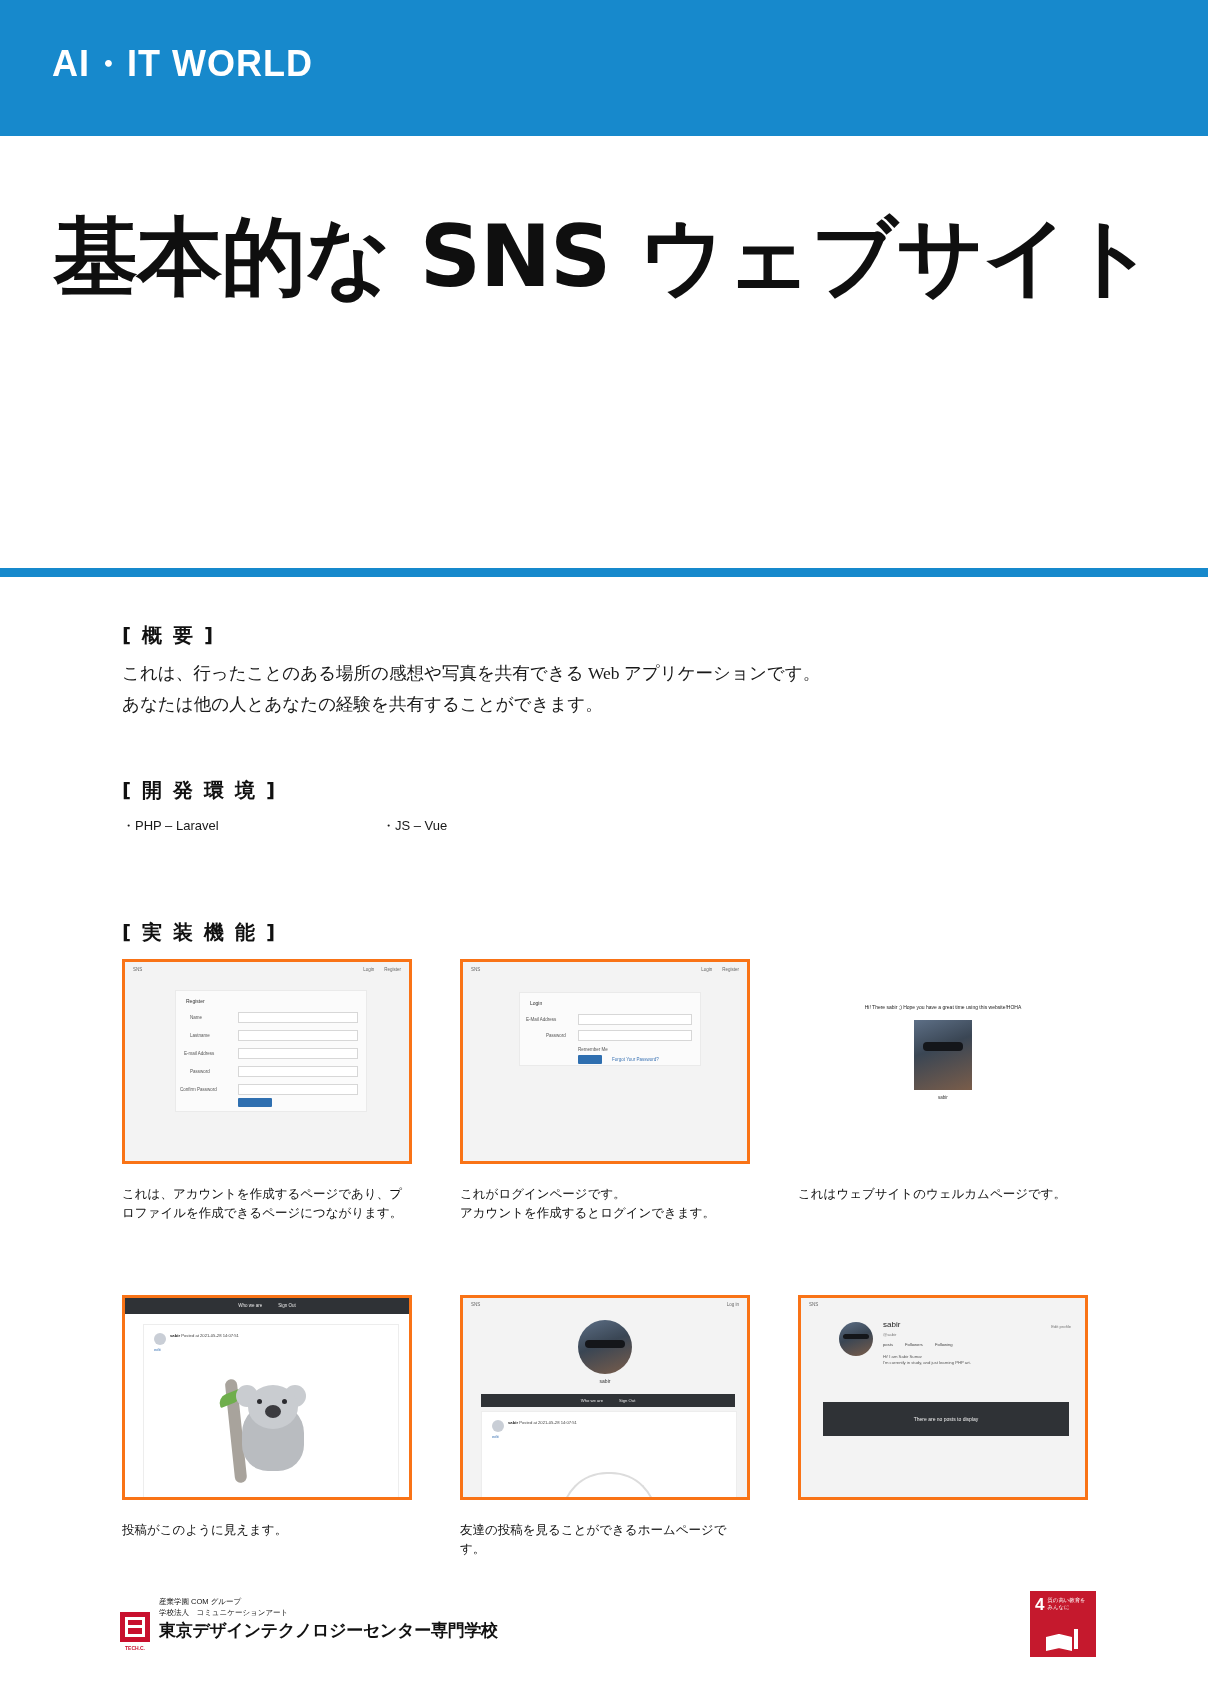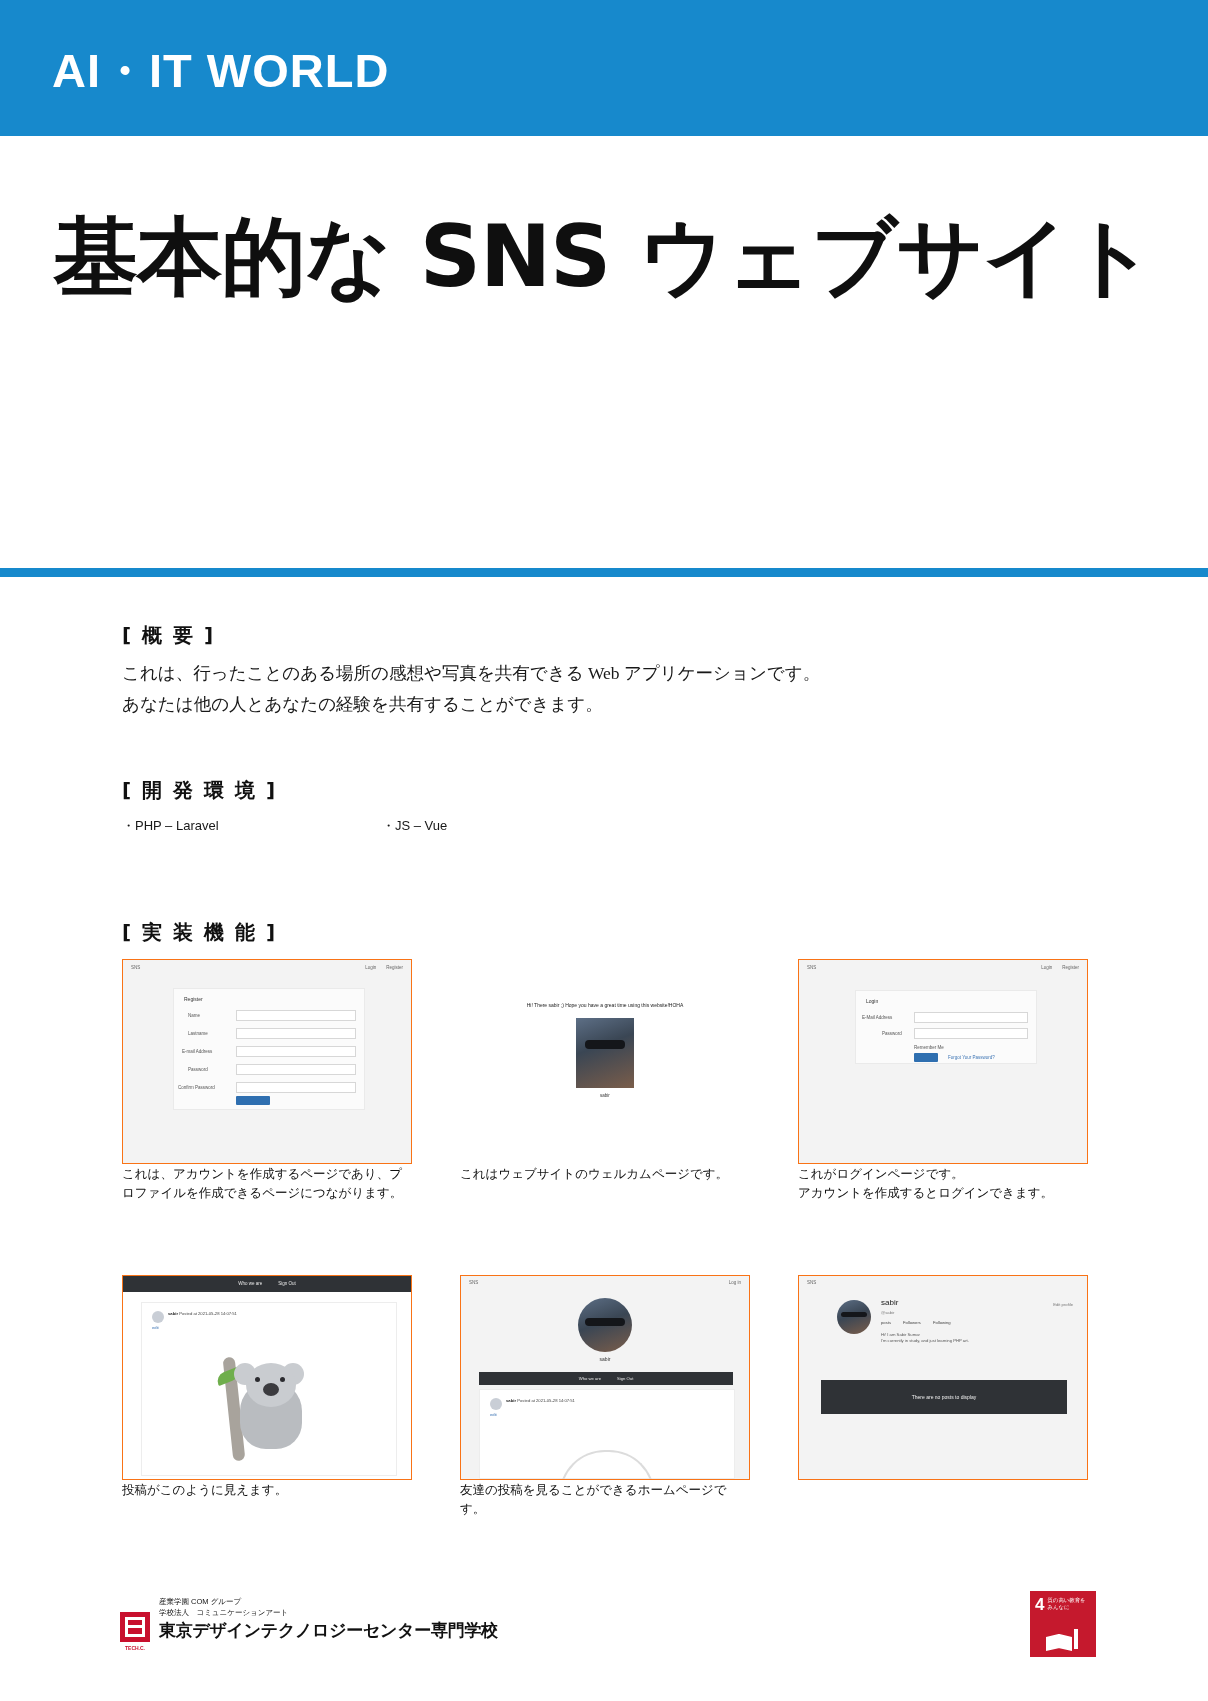--- a/index.html
+++ b/index.html
@@ -21,21 +21,21 @@
     position: absolute;
     left: 0; top: 0;
     width: 1208px;
     height: 136px;
     background: #1789cc;
   }
   .brand {
     position: absolute;
     left: 52px;
     top: 40px;
-    font-size: 47px;
+    font-size: 36px;
     font-weight: bold;
     letter-spacing: 1px;
     color: #ffffff;
     font-family: "Liberation Sans", sans-serif;
   }
 
   
   .title-area {
     position: absolute;
     left: 0; top: 136px;
@@ -117,25 +117,25 @@
     width: 968px;
   }
   .grid-row { display: flex; gap: 48px; }
   .cell { width: 290px; }
   .shot {
     width: 290px;
     height: 205px;
     background: #f3f3f3;
     position: relative;
     overflow: hidden;
-    border: 1px solid #f97316;
+    border: 3px solid #f97316;
     box-sizing: border-box;
   }
   .caption {
-    margin-top: 0;
+    margin-top: 20px;
     font-size: 12.5px;
     line-height: 1.55;
     color: #111;
     font-family: "DejaVu Sans", "Liberation Sans", sans-serif;
   }
   .row-gap { height: 72px; }
 
   
   .mini-top {
     position: absolute;
@@ -598,31 +598,20 @@
             <div class="fc-input" style="left:62px; top:75px; width:118px;"></div>
             <div class="fc-label" style="left:4px; top:96px;">Confirm Password</div>
             <div class="fc-input" style="left:62px; top:93px; width:118px;"></div>
             <div class="fc-btn" style="left:62px; top:107px;"></div>
           </div>
         </div>
         <div class="caption">これは、アカウントを作成するページであり、プロファイルを作成できるページにつながります。</div>
       </div>
 
       <div class="cell">
-        <div class="shot" style="background:#ffffff;border-color:#ffffff">
-          <div class="welcome-text">Hi! There sabir ;) Hope you have a great time using this website!HOHA</div>
-          <div class="welcome-photo">
-            <div class="face-sun"></div>
-          </div>
-          <div class="welcome-name">sabir</div>
-        </div>
-        <div class="caption">これはウェブサイトのウェルカムページです。</div>
-      </div>
-
-      <div class="cell">
         <div class="shot">
           <div class="mini-top">
             <span>SNS</span>
             <span class="right">
               <span>Login</span>
               <span>Register</span>
             </span>
           </div>
           <div class="form-card login">
             <div class="fc-title">Login</div>
@@ -630,20 +619,31 @@
             <div class="fc-input" style="left:58px; top:21px; width:112px;"></div>
             <div class="fc-label" style="left:26px; top:40px;">Password</div>
             <div class="fc-input" style="left:58px; top:37px; width:112px;"></div>
             <div class="fc-label" style="left:58px; top:54px;">Remember Me</div>
             <div class="fc-btn" style="left:58px; top:62px; width:24px;"></div>
             <div class="fc-label" style="left:92px; top:64px; color:#3c74b4;">Forgot Your Password?</div>
           </div>
         </div>
         <div class="caption" style="white-space:pre-line">これがログインページです。
 アカウントを作成するとログインできます。</div>
+      </div>
+
+      <div class="cell">
+        <div class="shot" style="background:#ffffff;border-color:#ffffff">
+          <div class="welcome-text">Hi! There sabir ;) Hope you have a great time using this website!HOHA</div>
+          <div class="welcome-photo">
+            <div class="face-sun"></div>
+          </div>
+          <div class="welcome-name">sabir</div>
+        </div>
+        <div class="caption">これはウェブサイトのウェルカムページです。</div>
       </div>
     </div>
 
     <div class="row-gap"></div>
 
     <div class="grid-row">
 
       <div class="cell">
         <div class="shot" style="background:#ffffff">
           <div class="mini-dark-bar">

